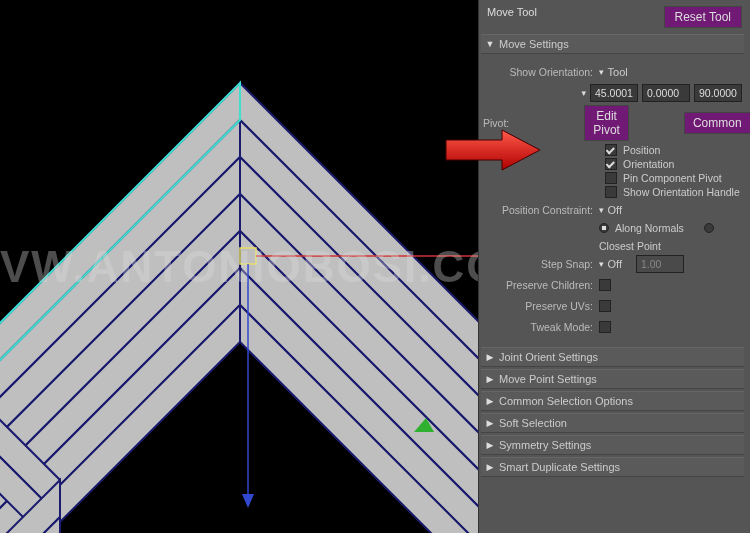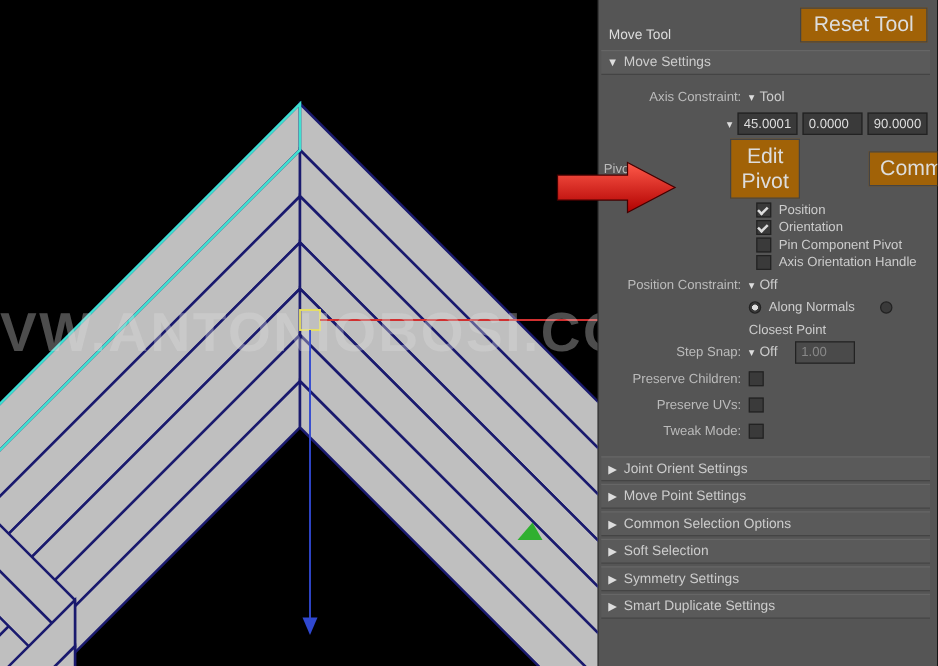--- a/index.html
+++ b/index.html
@@ -6,23 +6,23 @@
   html, body { width: 750px; height: 533px; overflow: hidden; background: #000; }
   .app { display: flex; width: 750px; height: 533px; }
   .viewport { position: relative; width: 478px; height: 533px; background: #000; overflow: hidden; }
   .viewport svg { position: absolute; top: 0; left: 0; }
   .watermark {
     position: absolute; left: 0; right: 0; top: 50%; transform: translateY(-50%);
     color: rgba(220,220,220,0.35); font-size: 44px; font-weight: 600;
     letter-spacing: 2px; text-align: center; pointer-events: none; white-space: nowrap;
   }
   .panel { width: 272px; height: 533px; background: #555; color: #ccc; font-size: 11px; padding: 4px 6px 0 2px; border-left: 1px solid #333; overflow: hidden; }
-  .panel-header { display: flex; align-items: flex-end; justify-content: space-between; padding: 2px 2px 6px 6px; }
+  .panel-header { display: flex; align-items: flex-start; justify-content: space-between; padding: 2px 2px 6px 6px; }
   .panel-title { color: #ddd; font-size: 11px; }
-  .btn { background: #a16207; border: 1px solid #444; color: #ddd; padding: 3px 10px; font-size: 17px; cursor: pointer; margin-left: 43px; }
+  .btn { background: #701a75; border: 1px solid #444; color: #ddd; padding: 3px 10px; font-size: 12px; cursor: pointer; margin-left: 43px; }
   .section { margin-bottom: 2px; }
   .section-header { display: flex; align-items: center; background: #5a5a5a; padding: 3px 4px; cursor: pointer; border-top: 1px solid #666; border-bottom: 1px solid #444; }
   .chev { width: 10px; text-align: center; margin-right: 4px; font-size: 9px; color: #ddd; }
   .section-body { padding: 6px 2px 6px 2px; }
   .row { display: flex; align-items: center; margin: 3px 0; min-height: 18px; }
   .label { width: 116px; text-align: right; padding-right: 6px; color: #bbb; font-size: 10.5px; }
   .ctrl { flex: 1; display: flex; align-items: center; gap: 4px; }
   .dd { display: flex; align-items: center; gap: 4px; }
   .dd-chev { font-size: 9px; color: #ddd; }
   .numbox { width: 48px; background: #3a3a3a; border: 1px solid #222; color: #ddd; font-size: 10.5px; padding: 2px 4px; text-align: left; }
@@ -104,21 +104,21 @@
     </div>
 
     <div class="section">
       <div class="section-header">
         <span class="chev">▼</span>
         <span>Move Settings</span>
       </div>
       <div class="section-body">
 
         <div class="row">
-          <div class="label">Axis Constraint:</div>
+          <div class="label">Show Orientation:</div>
           <div class="ctrl dd">
             <span class="dd-chev">▾</span>
             <span>Tool</span>
           </div>
         </div>
 
         <div class="row">
           <div class="label"></div>
           <div class="ctrl">
             <span class="dd-chev">▾</span>
@@ -144,21 +144,21 @@
           <div class="chk-row">
             <span class="chk on"></span>
             <span class="chk-label">Orientation</span>
           </div>
           <div class="chk-row">
             <span class="chk"></span>
             <span class="chk-label">Pin Component Pivot</span>
           </div>
           <div class="chk-row">
             <span class="chk"></span>
-            <span class="chk-label">Axis Orientation Handle</span>
+            <span class="chk-label">Show Orientation Handle</span>
           </div>
         </div>
 
         <div class="row">
           <div class="label">Position Constraint:</div>
           <div class="ctrl dd">
             <span class="dd-chev">▾</span>
             <span>Off</span>
           </div>
         </div>

